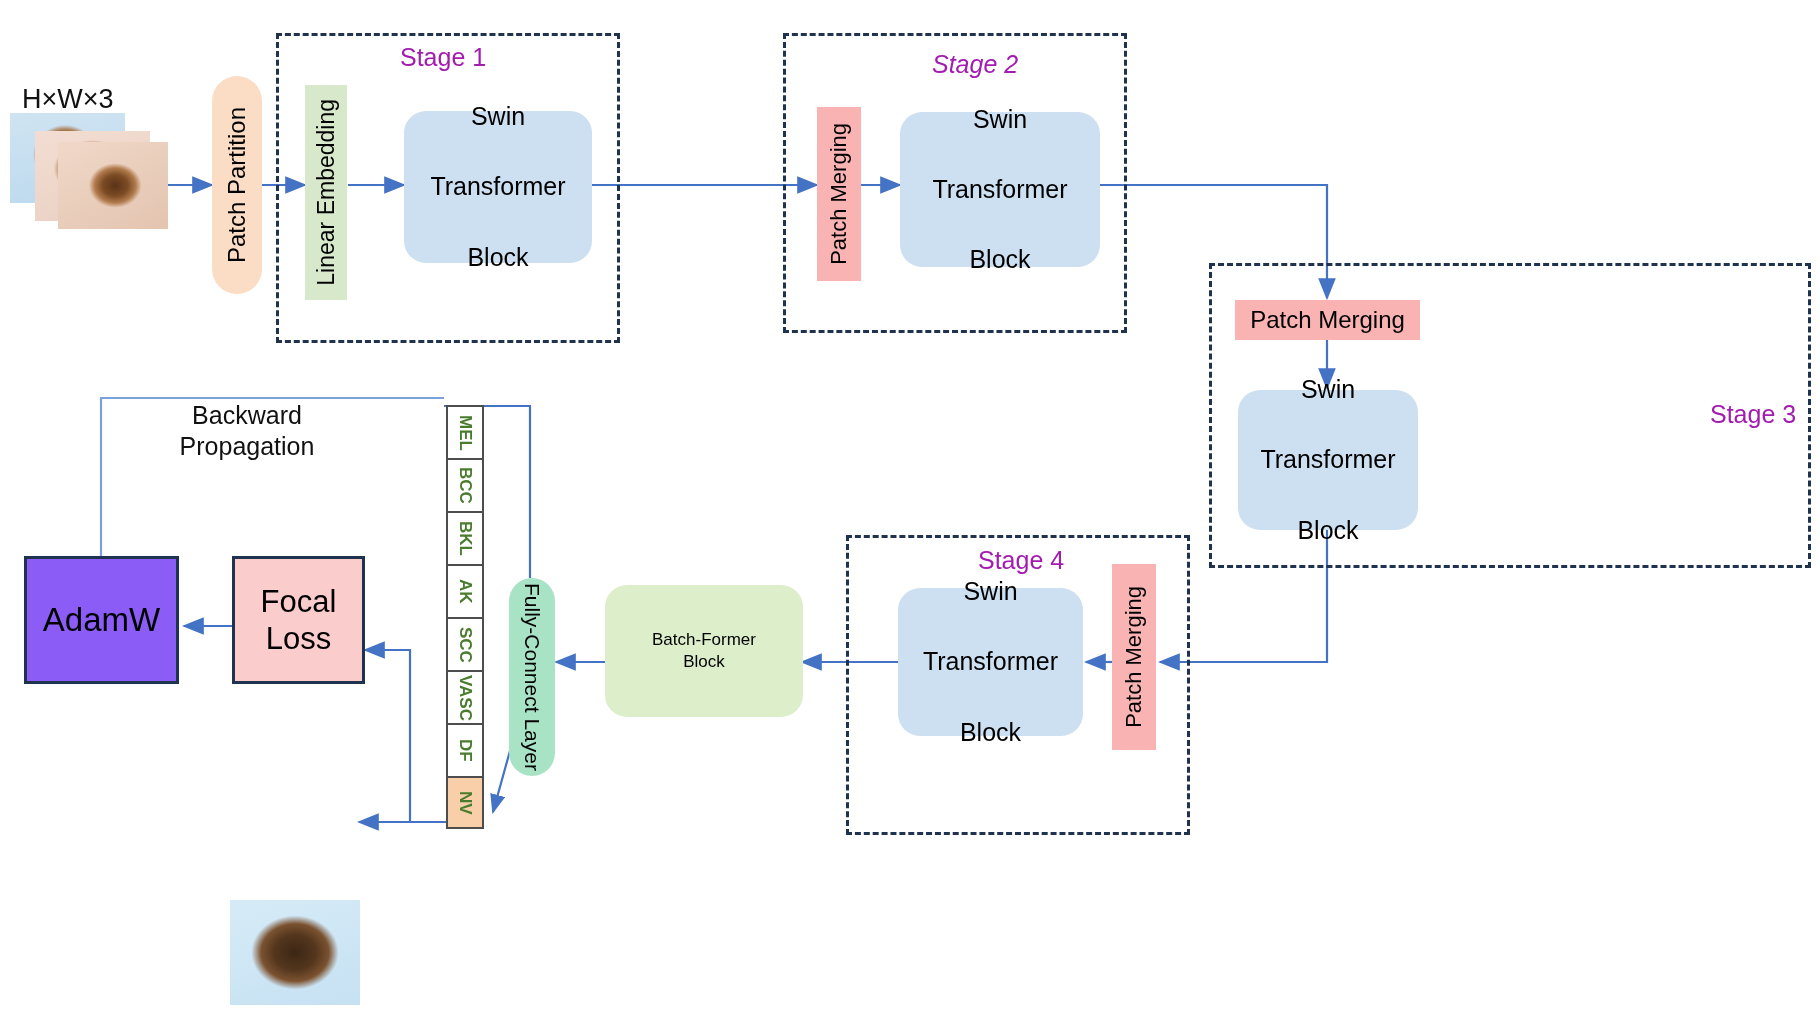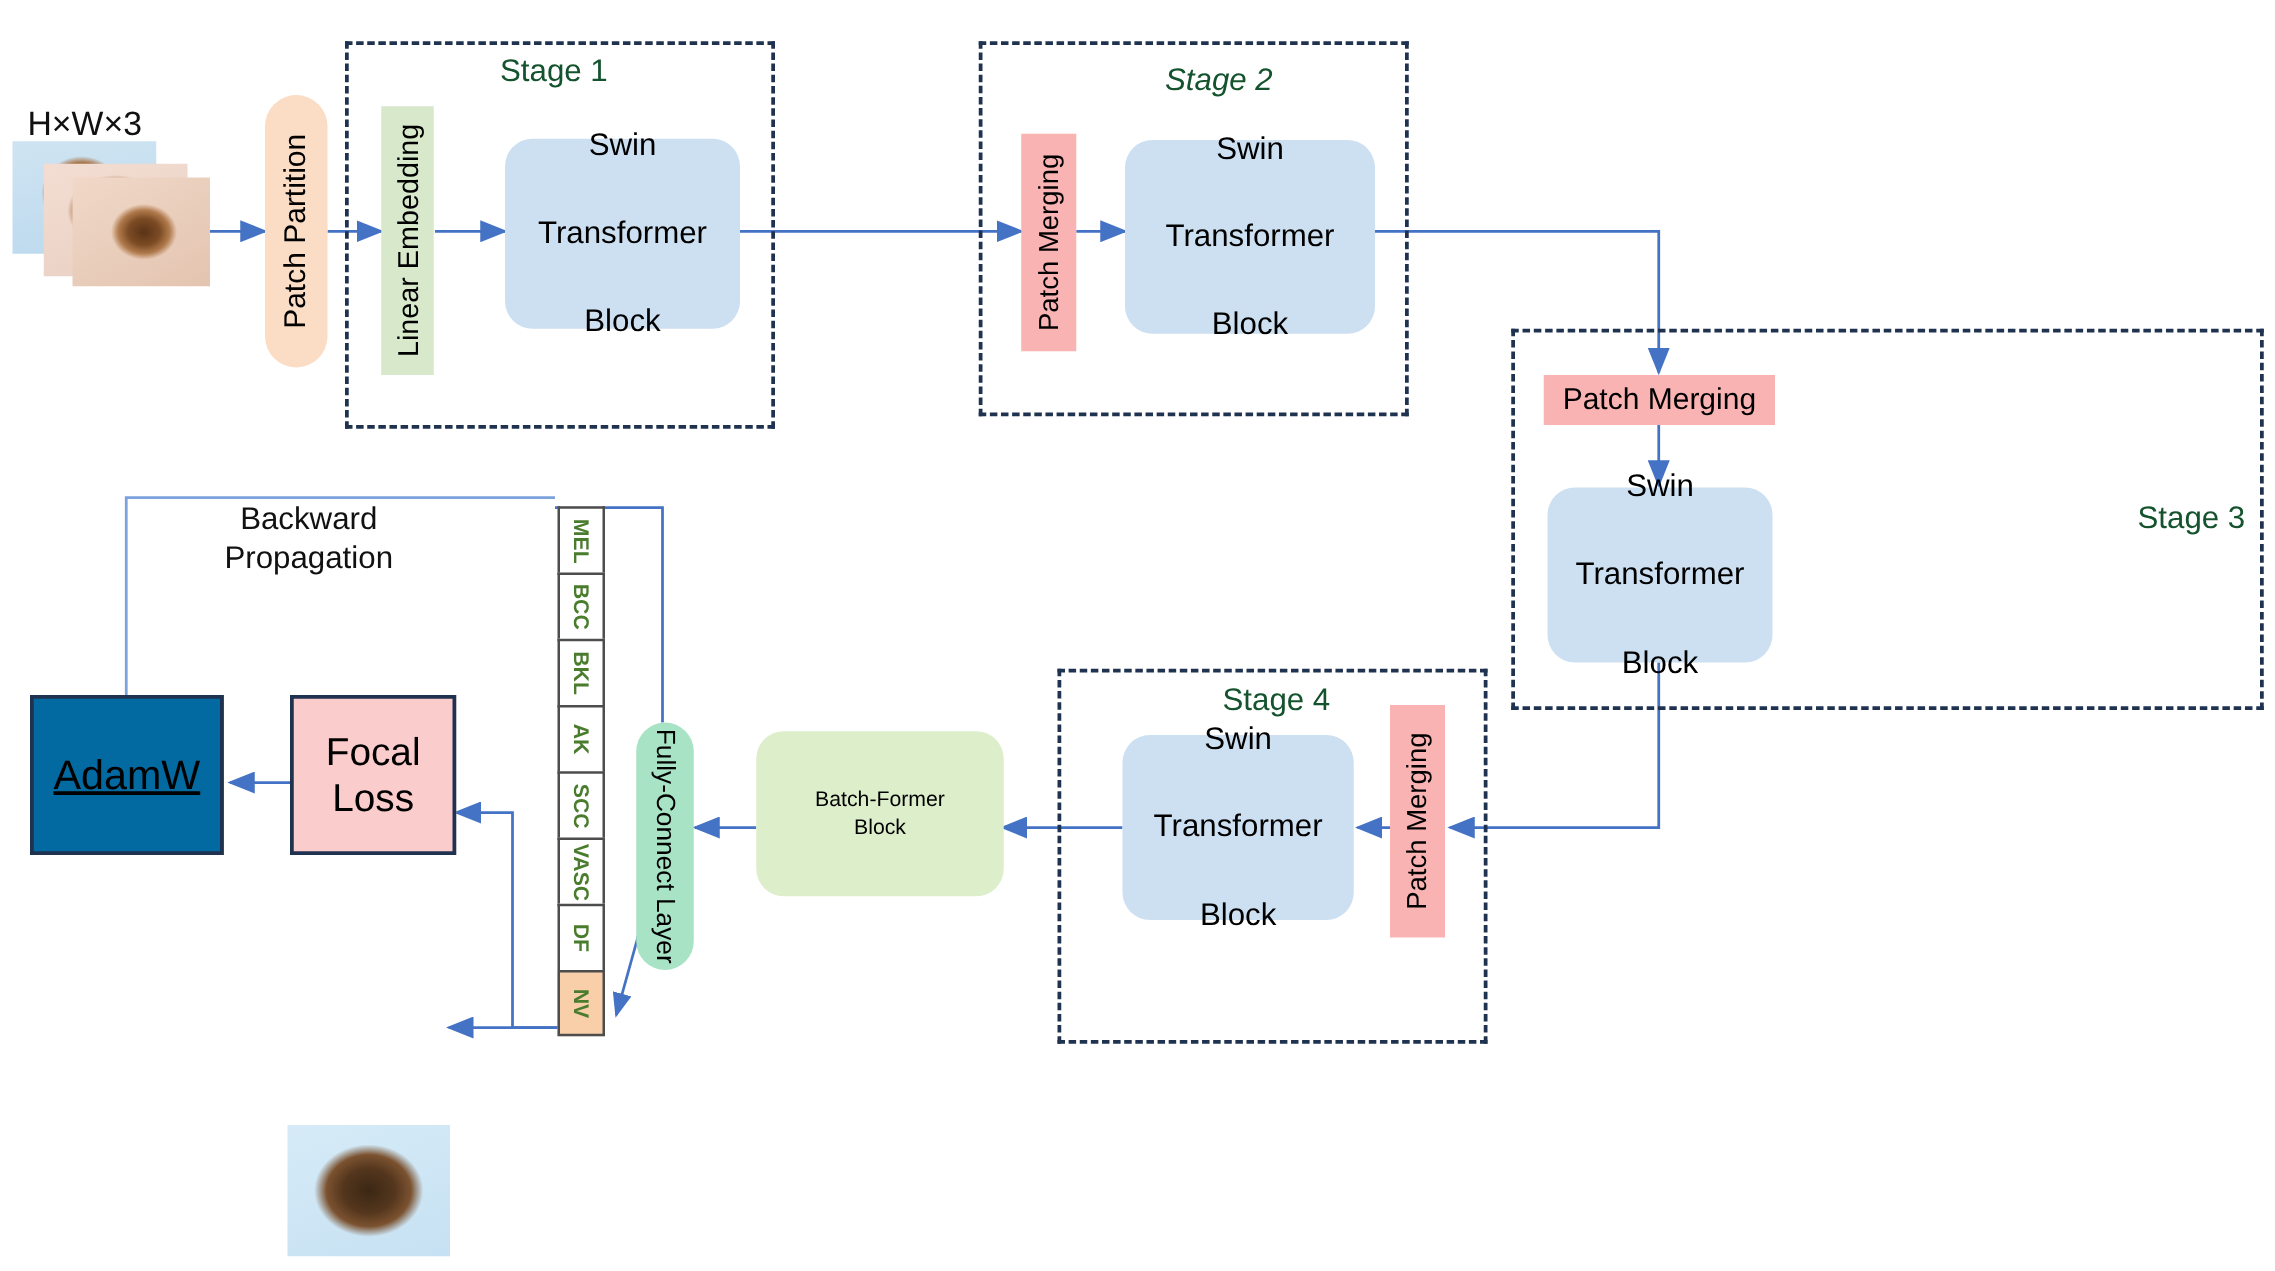--- a/index.html
+++ b/index.html
@@ -12,21 +12,21 @@
   #canvas{position:absolute;left:0;top:0;width:1820px;height:1017px;}
   .node{position:absolute;box-sizing:border-box;display:flex;align-items:center;justify-content:center;text-align:center;}
 
   
   .stage-frame{
     position:absolute;box-sizing:border-box;
     border:3px dashed #1f3350;
     background:transparent;
   }
   .stage-label{
-    position:absolute;font-size:25px;color:#14532d;white-space:nowrap;
+    position:absolute;font-size:25px;color:#a21caf;white-space:nowrap;
   }
 
   
   .pill{
     border-radius:40px;
   }
   .vtext{
     writing-mode:vertical-rl;
     transform:rotate(180deg);
     white-space:nowrap;
@@ -39,21 +39,21 @@
   }
 
   .patch-partition{background:#fbdcc4;}
   .linear-embedding{background:#d8e8cb;}
   .patch-merging{background:#fab3b3;}
   .swin-block{background:#cde0f2;border-radius:22px;gap:39px;}
   .batchformer-block{background:#ddeecb;border-radius:22px;}
   .fc-layer{background:#a8e3c6;border-radius:40px;}
 
   .hard-box{border:3px solid #1f3350;box-sizing:border-box;}
-  .adamw{background:#0369a1;text-decoration:underline;}
+  .adamw{background:#8b5cf6;}
   .focal{background:#fbcccc;}
 
   
   .class-col{position:absolute;left:446px;top:405px;width:38px;}
   .class-cell{
     box-sizing:border-box;
     width:38px;height:53px;
     border:2px solid #4d4d4d;
     border-bottom:none;
     background:#ffffff;

